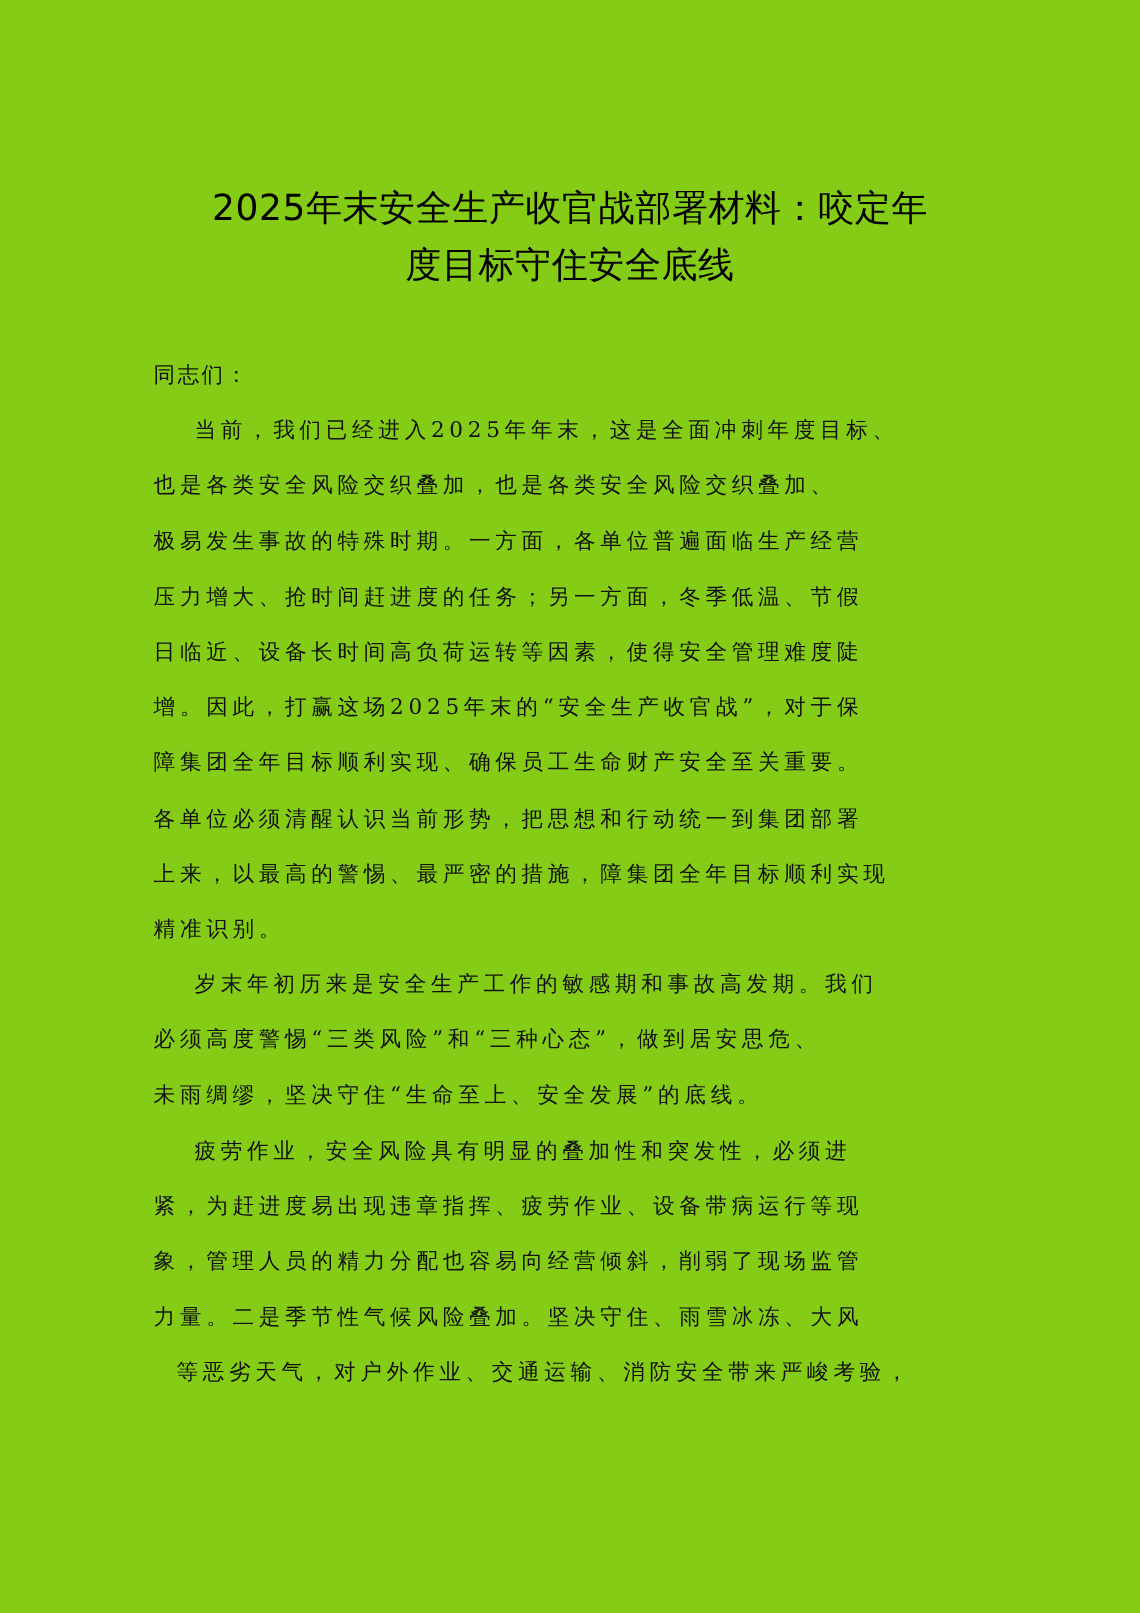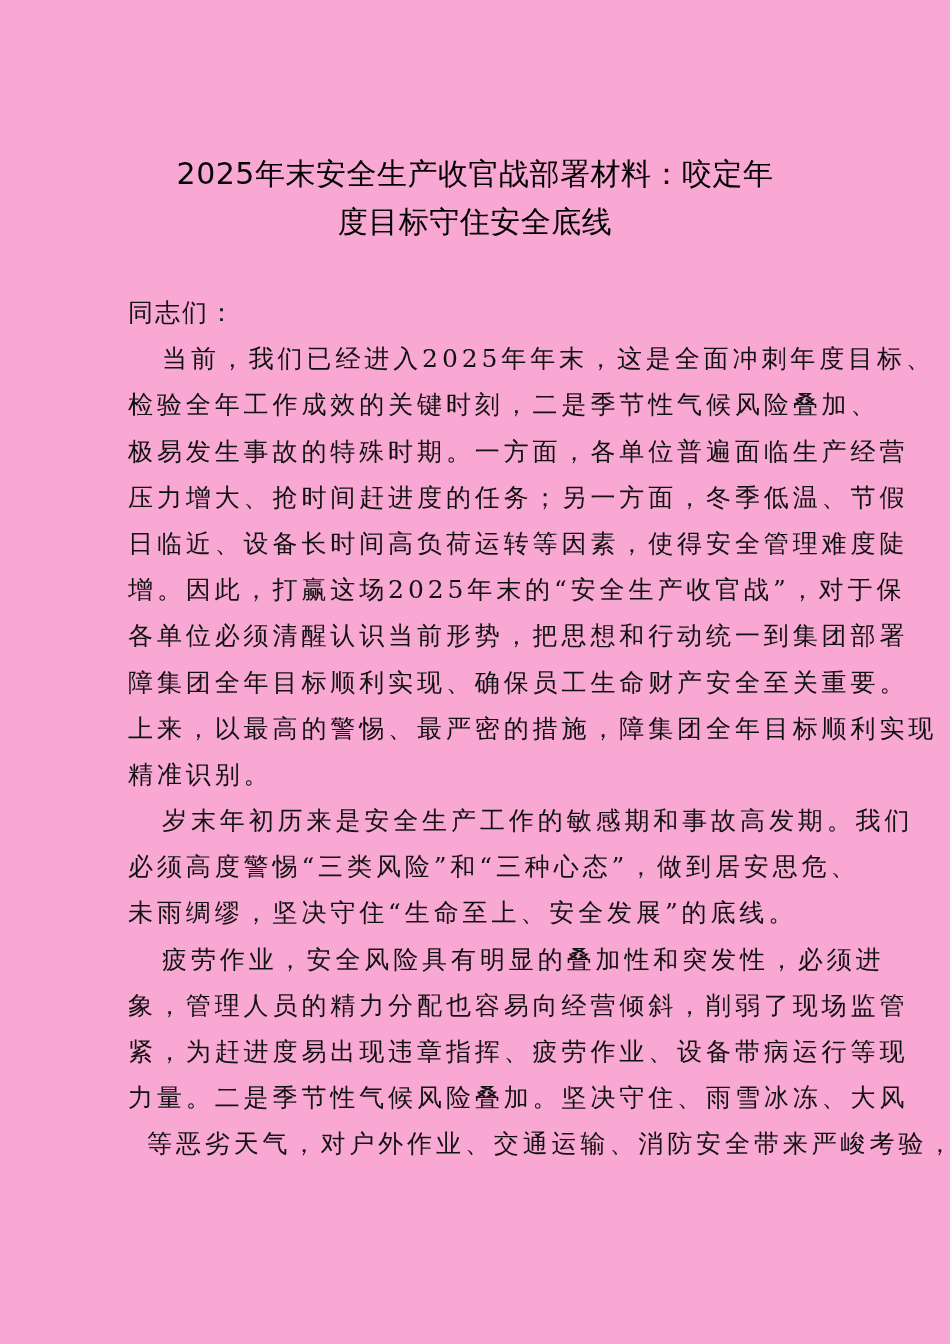--- a/index.html
+++ b/index.html
@@ -1,63 +1,63 @@
 <!DOCTYPE html>
 <html><head>
 <meta charset="utf-8">
 <style>
   html, body { margin: 0; padding: 0; background: #ffffff; }
   body { width: 950px; height: 1344px; position: relative; overflow: hidden;
          font-family: "DejaVu Sans", "Liberation Sans", sans-serif; color: #111111; }
-  .page { position: absolute; left: 0; top: 0; width: 950px; height: 1344px; background: #f9a8d4; }
+  .page { position: absolute; left: 0; top: 0; width: 950px; height: 1344px; background: #84cc16; }
   .title { position: absolute; left: 128px; width: 694px; text-align: center;
            font-family: "DejaVu Sans", sans-serif; font-size: 30px; line-height: 48px;
            color: #000000; letter-spacing: 0.5px; }
   .title-line { display: block; white-space: nowrap; }
   .body-text { position: absolute; left: 128px; top: 290px; width: 700px; }
-  .line { display: block; height: 46.2px; line-height: 46.2px; font-size: 25px;
+  .line { display: block; height: 46.2px; line-height: 46.2px; font-size: 18px;
           white-space: nowrap; letter-spacing: 3.9px; font-family: "DejaVu Serif", serif; color: #111; }
-  .indent { padding-left: 34px; text-align: center; }
+  .indent { padding-left: 34px; }
   .salutation { letter-spacing: 2px; }
   .last { letter-spacing: 3.9px; margin-left: 19px; }
 </style>
 </head>
 <body>
 
 <div class="page">
 
   <div class="title" style="top:150px;">
     <span class="title-line">2025年末安全生产收官战部署材料：咬定年</span>
     <span class="title-line">度目标守住安全底线</span>
   </div>
 
   <div class="body-text">
     <span class="line salutation">同志们：</span>
 
     <div>
       <span class="line indent">当前，我们已经进入2025年年末，这是全面冲刺年度目标、</span>
-      <span class="line">检验全年工作成效的关键时刻，二是季节性气候风险叠加、</span>
+      <span class="line">也是各类安全风险交织叠加，也是各类安全风险交织叠加、</span>
       <span class="line">极易发生事故的特殊时期。一方面，各单位普遍面临生产经营</span>
       <span class="line">压力增大、抢时间赶进度的任务；另一方面，冬季低温、节假</span>
       <span class="line">日临近、设备长时间高负荷运转等因素，使得安全管理难度陡</span>
       <span class="line">增。因此，打赢这场2025年末的“安全生产收官战”，对于保</span>
+      <span class="line">障集团全年目标顺利实现、确保员工生命财产安全至关重要。</span>
       <span class="line">各单位必须清醒认识当前形势，把思想和行动统一到集团部署</span>
-      <span class="line">障集团全年目标顺利实现、确保员工生命财产安全至关重要。</span>
       <span class="line">上来，以最高的警惕、最严密的措施，障集团全年目标顺利实现</span>
       <span class="line">精准识别。</span>
     </div>
 
     <div>
       <span class="line indent">岁末年初历来是安全生产工作的敏感期和事故高发期。我们</span>
       <span class="line">必须高度警惕“三类风险”和“三种心态”，做到居安思危、</span>
       <span class="line">未雨绸缪，坚决守住“生命至上、安全发展”的底线。</span>
     </div>
 
     <div>
       <span class="line indent">疲劳作业，安全风险具有明显的叠加性和突发性，必须进</span>
+      <span class="line">紧，为赶进度易出现违章指挥、疲劳作业、设备带病运行等现</span>
       <span class="line">象，管理人员的精力分配也容易向经营倾斜，削弱了现场监管</span>
-      <span class="line">紧，为赶进度易出现违章指挥、疲劳作业、设备带病运行等现</span>
       <span class="line">力量。二是季节性气候风险叠加。坚决守住、雨雪冰冻、大风</span>
       <span class="line last">等恶劣天气，对户外作业、交通运输、消防安全带来严峻考验，</span>
     </div>
   </div>
 
 </div>
 
 </body></html>

